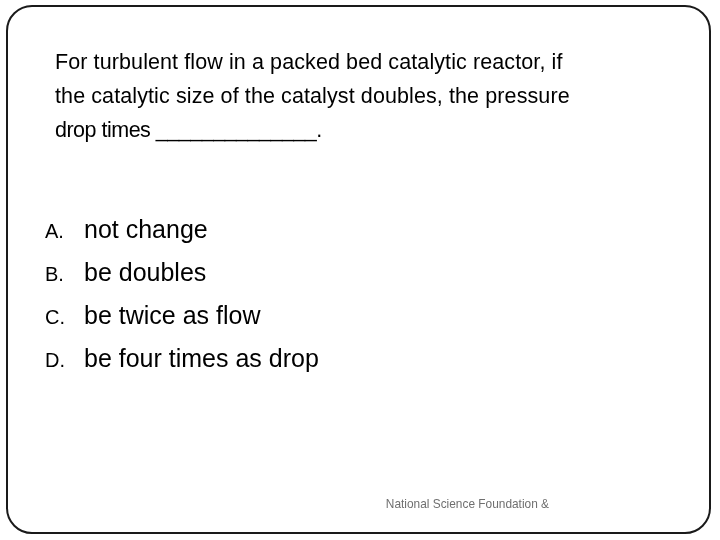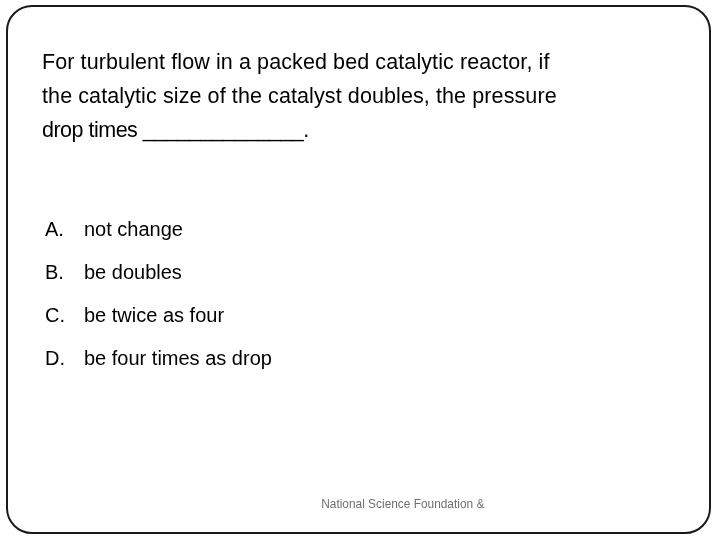--- a/index.html
+++ b/index.html
@@ -44,20 +44,21 @@
     left: 42px;
     top: 45px;
     width: 620px;
   }
   .question-line {
     font-size: 21.5px;
     line-height: 34px;
     color: #000000;
     letter-spacing: 0.1px;
     white-space: nowrap;
+    margin-left: 13px;
   }
   .blank-fill {
     letter-spacing: -0.5px;
   }
 
   
   #options-block {
     position: absolute;
     left: 45px;
     top: 216px;
@@ -69,39 +70,39 @@
     height: 43px;
   }
   .option-letter {
     font-size: 20px;
     line-height: 26px;
     width: 39px;
     flex: 0 0 39px;
     color: #000000;
   }
   .option-text {
-    font-size: 20px;
+    font-size: 25px;
     line-height: 26px;
     color: #000000;
   }
 
   
   #footer {
     position: absolute;
     left: 0;
     top: 474px;
     width: 720px;
     height: 62px;
   }
   #footer-text {
     position: absolute;
-    left: 232px;
+    left: 244px;
     top: 22px;
     width: 305px;
-    text-align: center;
+    text-align: right;
   }
   .footer-line1 {
     font-size: 13.5px;
     line-height: 16px;
     color: #6f6f6f;
     font-family: "Liberation Sans Narrow", "Liberation Sans", sans-serif;
     transform: scaleX(0.88);
     transform-origin: right center;
     white-space: nowrap;
   }
@@ -126,21 +127,21 @@
       <span class="option-text">not change</span>
     </div>
 
     <div class="option-row">
       <span class="option-letter">B.</span>
       <span class="option-text">be doubles</span>
     </div>
 
     <div class="option-row">
       <span class="option-letter">C.</span>
-      <span class="option-text">be twice as four</span>
+      <span class="option-text">be twice as flow</span>
     </div>
 
     <div class="option-row">
       <span class="option-letter">D.</span>
       <span class="option-text">be four times as drop</span>
     </div>
 
   </div>
 
   <div id="footer">

